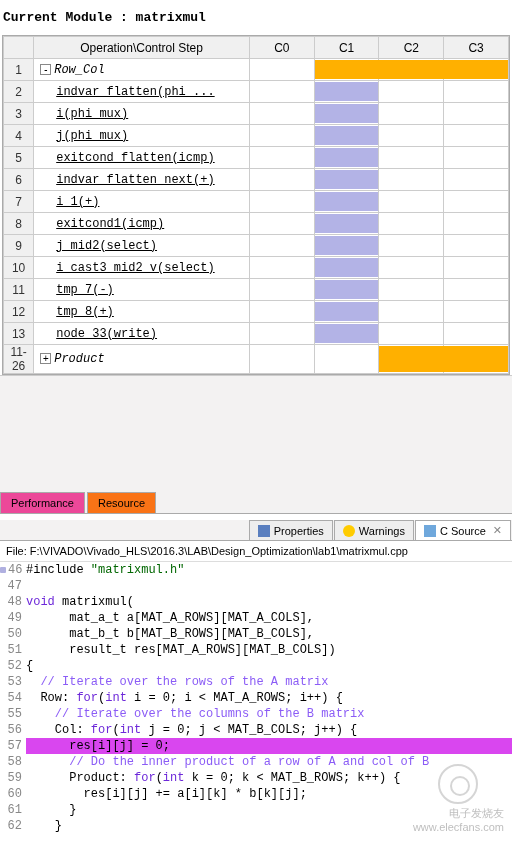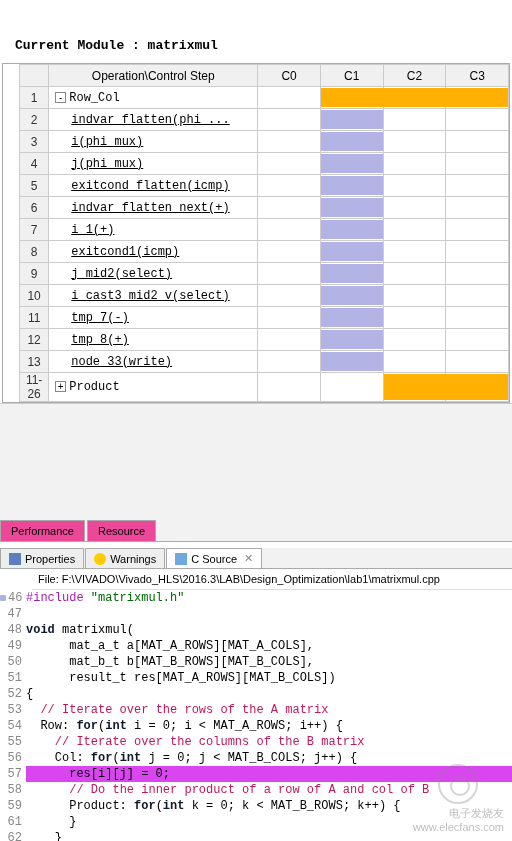--- a/index.html
+++ b/index.html
@@ -1,62 +1,62 @@
 <!DOCTYPE html>
 <html><head>
 <meta charset="utf-8">
 <style>
 * { box-sizing: border-box; margin: 0; padding: 0; }
 body { font-family: Arial, sans-serif; font-size: 12px; background: #fff; width: 512px; height: 841px; overflow: hidden; position: relative; }
 
-.module-header { padding: 10px 15px; font-family: "Courier New", monospace; font-size: 13px; font-weight: bold; margin-top: 28px; }
-
-.table-wrap { border: 1px solid #aaa; margin: 0 2px; padding-left: 16px; }
+.module-header { padding: 10px 3px; font-family: "Courier New", monospace; font-size: 13px; font-weight: bold; }
+
+.table-wrap { border: 1px solid #aaa; margin: 0 2px; }
 .sched-table { width: 100%; border-collapse: collapse; table-layout: fixed; }
 .sched-table th, .sched-table td { border: 1px solid #ccc; height: 22px; font-size: 12px; }
 .sched-table th { background: #f0f0f0; font-weight: normal; text-align: center; }
 .sched-table th.opcol { width: 200px; }
 .sched-table th.numcol { width: 28px; background: #f0f0f0; }
 .sched-table th.ccol { width: 60px; }
 .sched-table td.rownum { background: #f0f0f0; text-align: center; color: #333; }
 .sched-table td.opcell { font-family: "Courier New", monospace; font-size: 12px; padding: 0 2px; white-space: nowrap; overflow: hidden; }
-.sched-table td.opcell.lv0 { padding-left: 6px; }
+.sched-table td.opcell.lv0 { padding-left: 6px; font-style: italic; }
 .sched-table td.opcell.lv1 { padding-left: 22px; text-decoration: underline; }
 .expander { display: inline-block; width: 11px; height: 11px; border: 1px solid #888; line-height: 9px; text-align: center; font-size: 10px; margin-right: 3px; font-family: Arial; vertical-align: middle; }
 .sched-table td.state { position: relative; }
 .bar { position: absolute; top: 1px; bottom: 1px; background: #b3b3e6; }
 .bar.yellow { background: #ffb000; }
 
 .blank-area { height: 115px; background: #f3f2f2; border-top: 1px solid #ccc; }
 
 .tabs { display: flex; background: #f3f2f2; border-bottom: 1px solid #aaa; padding-top: 2px; }
-.tab { padding: 4px 10px; border: 1px solid #aaa; border-bottom: none; background: #ec4899; margin-right: 2px; font-size: 11px; cursor: pointer; }
+.tab { padding: 4px 10px; border: 1px solid #aaa; border-bottom: none; background: #f97316; margin-right: 2px; font-size: 11px; cursor: pointer; }
 .tab.active { background: #ec4899; }
 
-.editor-tabs { display: flex; background: #f3f2f2; border-bottom: 1px solid #aaa; margin-top: 6px; }
+.editor-tabs { display: flex; background: #f3f2f2; border-bottom: 1px solid #aaa; margin-top: 6px; justify-content: flex-end; }
 .etab { padding: 3px 8px; border: 1px solid #aaa; border-bottom: none; background: #eee; margin-right: 1px; font-size: 11px; display: flex; align-items: center; gap: 4px; cursor: pointer; }
 .etab.active { background: #fff; }
 .etab .ico { width: 12px; height: 12px; display: inline-block; }
 .ico-prop { background: #5a7fbf; }
 .ico-warn { background: #ffcc00; border-radius: 50%; }
 .ico-src { background: #6fa8dc; }
 .close-x { color: #888; font-size: 11px; margin-left: 3px; }
 
-.file-path { padding: 4px 6px; font-size: 11px; background: #fff; border-bottom: 1px solid #ddd; margin-left: 32px; }
+.file-path { padding: 4px 6px; font-size: 11px; background: #fff; border-bottom: 1px solid #ddd; }
 
 .code { font-family: "Courier New", monospace; font-size: 12px; line-height: 16px; background: #fff; }
 .code-line { display: flex; white-space: pre; }
 .gutter { width: 26px; text-align: right; color: #888; padding-right: 4px; flex-shrink: 0; position: relative; }
 .gutter .gdot { display: inline-block; width: 6px; height: 6px; background: #b0b0e0; border-radius: 1px; margin-right: 2px; }
 .code-text { flex: 1; }
 .code-text.hl { background: #d946ef; }
-.kw { color: #0f172a; font-weight: bold; }
-.pp { color: #a21caf; }
+.kw { color: #6d28d9; font-weight: normal; }
+.pp { color: #000000; }
 .str { color: #006600; }
-.cmt { color: #be185d; }
+.cmt { color: #8b5cf6; }
 
 .watermark { position: absolute; right: 8px; bottom: 8px; opacity: 0.35; font-size: 11px; color: #444; text-align: right; pointer-events: none; }
 .watermark .logo { width: 40px; height: 40px; border: 2px solid #888; border-radius: 50%; margin: 0 auto 2px; position: relative; }
 .watermark .logo::before { content: ""; position: absolute; width: 16px; height: 16px; border: 2px solid #888; border-radius: 50%; left: 10px; top: 10px; }
 </style>
 </head>
 <body>
 
 <div class="module-header">Current Module : matrixmul</div>
 
@@ -253,20 +253,21 @@
   <div class="code-line"><span class="gutter">50</span><span class="code-text">      mat_b_t b[MAT_B_ROWS][MAT_B_COLS],</span></div>
   <div class="code-line"><span class="gutter">51</span><span class="code-text">      result_t res[MAT_A_ROWS][MAT_B_COLS])</span></div>
   <div class="code-line"><span class="gutter">52</span><span class="code-text">{</span></div>
   <div class="code-line"><span class="gutter">53</span><span class="code-text">  <span class="cmt">// Iterate over the rows of the A matrix</span></span></div>
   <div class="code-line"><span class="gutter">54</span><span class="code-text">  Row: <span class="kw">for</span>(<span class="kw">int</span> i = 0; i &lt; MAT_A_ROWS; i++) {</span></div>
   <div class="code-line"><span class="gutter">55</span><span class="code-text">    <span class="cmt">// Iterate over the columns of the B matrix</span></span></div>
   <div class="code-line"><span class="gutter">56</span><span class="code-text">    Col: <span class="kw">for</span>(<span class="kw">int</span> j = 0; j &lt; MAT_B_COLS; j++) {</span></div>
   <div class="code-line"><span class="gutter">57</span><span class="code-text hl">      res[i][j] = 0;</span></div>
   <div class="code-line"><span class="gutter">58</span><span class="code-text">      <span class="cmt">// Do the inner product of a row of A and col of B</span></span></div>
   <div class="code-line"><span class="gutter">59</span><span class="code-text">      Product: <span class="kw">for</span>(<span class="kw">int</span> k = 0; k &lt; MAT_B_ROWS; k++) {</span></div>
+  <div class="code-line"><span class="gutter">60</span><span class="code-text">        res[i][j] += a[i][k] * b[k][j];</span></div>
   <div class="code-line"><span class="gutter">61</span><span class="code-text">      }</span></div>
   <div class="code-line"><span class="gutter">62</span><span class="code-text">    }</span></div>
 
 </div>
 
 <div class="watermark">
   <div class="logo"></div>
   <div>电子发烧友</div>
   <div>www.elecfans.com</div>
 </div>

